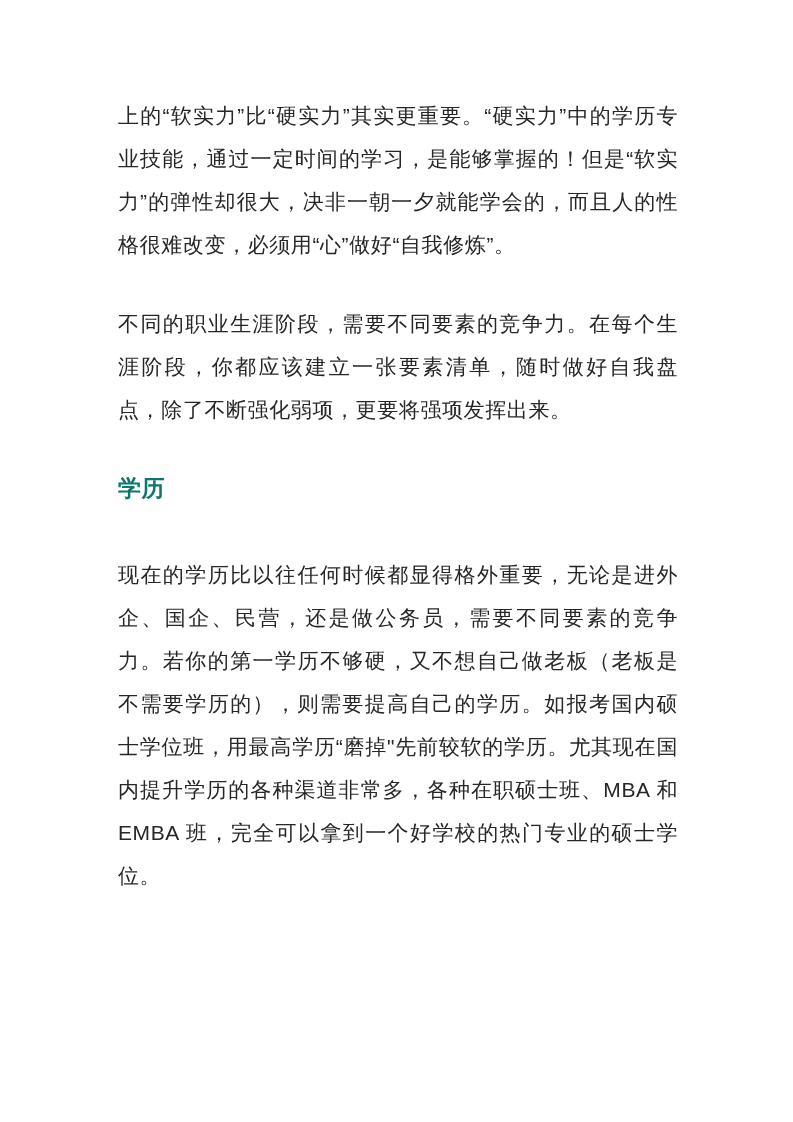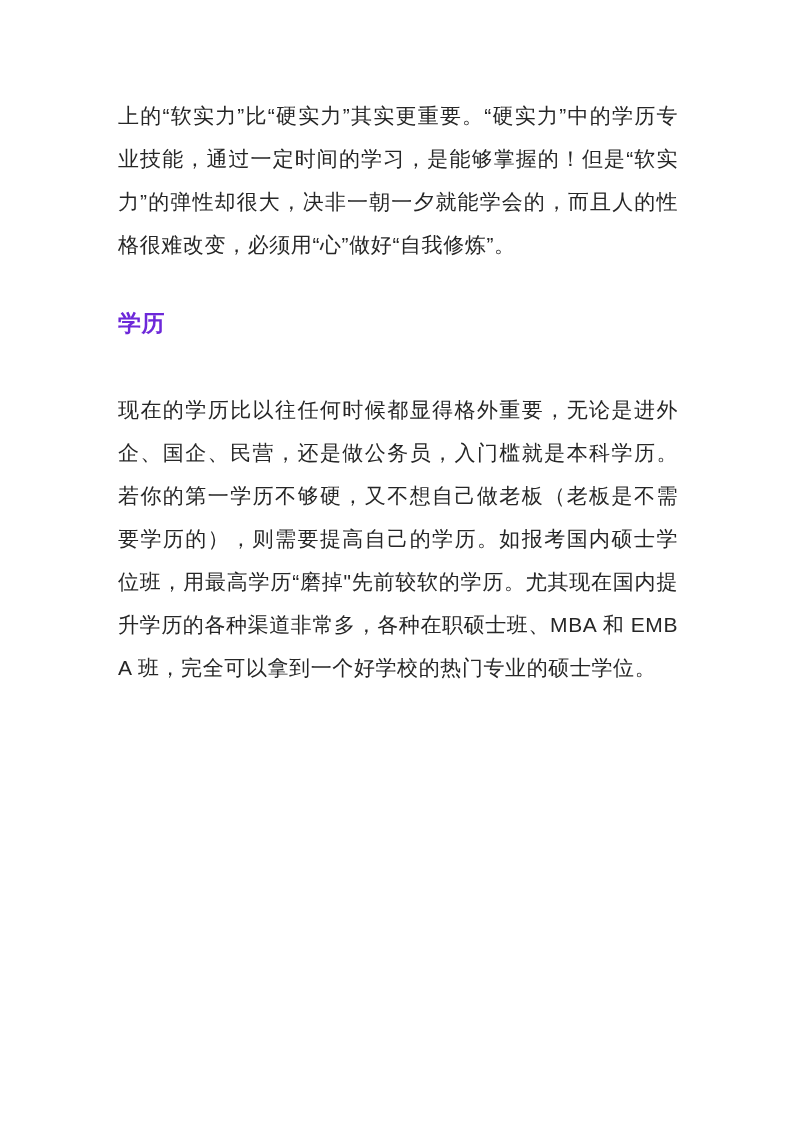--- a/index.html
+++ b/index.html
@@ -28,28 +28,29 @@
     color: #262626;
     text-align: justify;
     text-justify: inter-ideograph;
     word-break: break-all;
   }
   .section-heading {
     margin: 10px 0 43px 0;
     font-size: 23px;
     line-height: 43px;
     font-weight: bold;
-    color: #6d28d9;
+    color: #0f766e;
     letter-spacing: 0.6px;
   }
 </style>
 </head>
 <body>
 
 <div class="doc-page">
   <p class="para">上的“软实力”比“硬实力”其实更重要。“硬实力”中的学历专业技能，通过一定时间的学习，是能够掌握的！但是“软实力”的弹性却很大，决非一朝一夕就能学会的，而且人的性格很难改变，必须用“心”做好“自我修炼”。</p>
 
+  <p class="para">不同的职业生涯阶段，需要不同要素的竞争力。在每个生涯阶段，你都应该建立一张要素清单，随时做好自我盘点，除了不断强化弱项，更要将强项发挥出来。</p>
 
 
   <h2 class="section-heading">学历</h2>
 
-  <p class="para">现在的学历比以往任何时候都显得格外重要，无论是进外企、国企、民营，还是做公务员，入门槛就是本科学历。若你的第一学历不够硬，又不想自己做老板（老板是不需要学历的），则需要提高自己的学历。如报考国内硕士学位班，用最高学历“磨掉"先前较软的学历。尤其现在国内提升学历的各种渠道非常多，各种在职硕士班、MBA 和 EMBA 班，完全可以拿到一个好学校的热门专业的硕士学位。</p>
+  <p class="para">现在的学历比以往任何时候都显得格外重要，无论是进外企、国企、民营，还是做公务员，需要不同要素的竞争力。若你的第一学历不够硬，又不想自己做老板（老板是不需要学历的），则需要提高自己的学历。如报考国内硕士学位班，用最高学历“磨掉"先前较软的学历。尤其现在国内提升学历的各种渠道非常多，各种在职硕士班、MBA 和 EMBA 班，完全可以拿到一个好学校的热门专业的硕士学位。</p>
 </div>
 
 </body></html>

